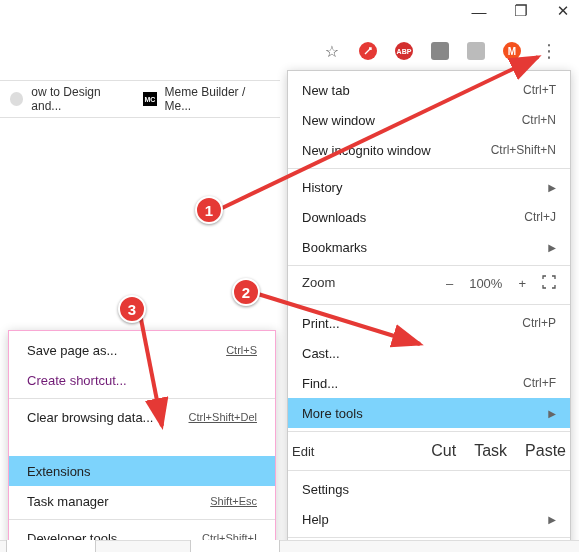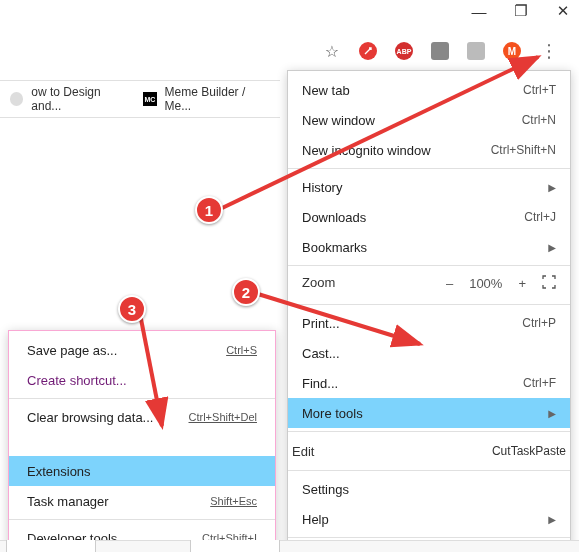--- a/index.html
+++ b/index.html
@@ -35,21 +35,21 @@
   }
   .m-row { display: flex; align-items: center; justify-content: space-between;
     padding: 6px 14px; font-size: 13px; color: #222; height: 30px; }
   .m-row.hover { background: #7dd3fc; }
   .m-shortcut { color: #555; font-size: 12px; margin-left: auto; }
   .m-arrow { color: #666; font-size: 10px; margin-left: 8px; }
   .m-sep { height: 1px; background: #e0e0e0; margin: 3px 0; }
   .zoom-row { display: flex; align-items: flex-start; padding: 6px 14px; height: 32px; }
   .zoom-ctrls { margin-left: auto; display: flex; align-items: center; gap: 16px; color: #555; }
   .edit-row { display: flex; align-items: center; padding: 6px 4px; height: 32px; }
-  .edit-btns { margin-left: auto; display: flex; color: #333; font-size: 12px; }
+  .edit-btns { margin-left: auto; display: flex; gap: 18px; color: #333; font-size: 16px; }
 
   
   .menu-sub {
     position: absolute; top: 330px; left: 8px; width: 268px;
     background: #fff; border: 1px solid #f9a8d4; box-shadow: 0 2px 10px rgba(0,0,0,.2);
     padding: 4px 0;
   }
   .s-row { display: flex; align-items: center; justify-content: space-between;
     padding: 6px 18px; font-size: 13px; color: #222; height: 30px; }
   .s-row.hover { background: #7dd3fc; margin-top: 24px; }

